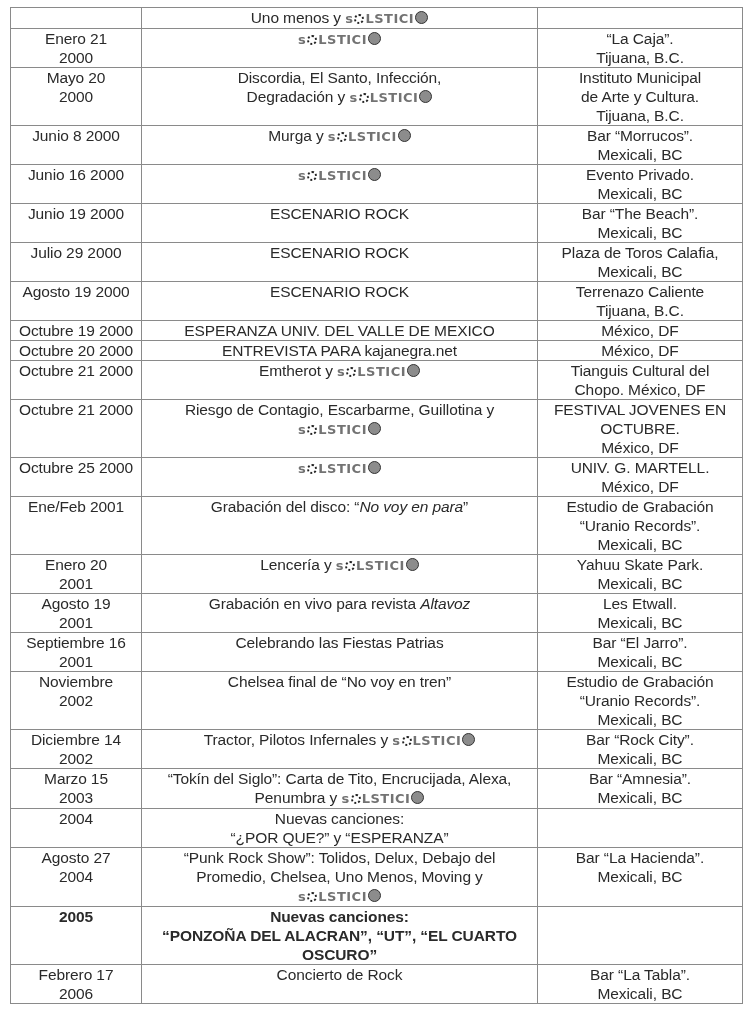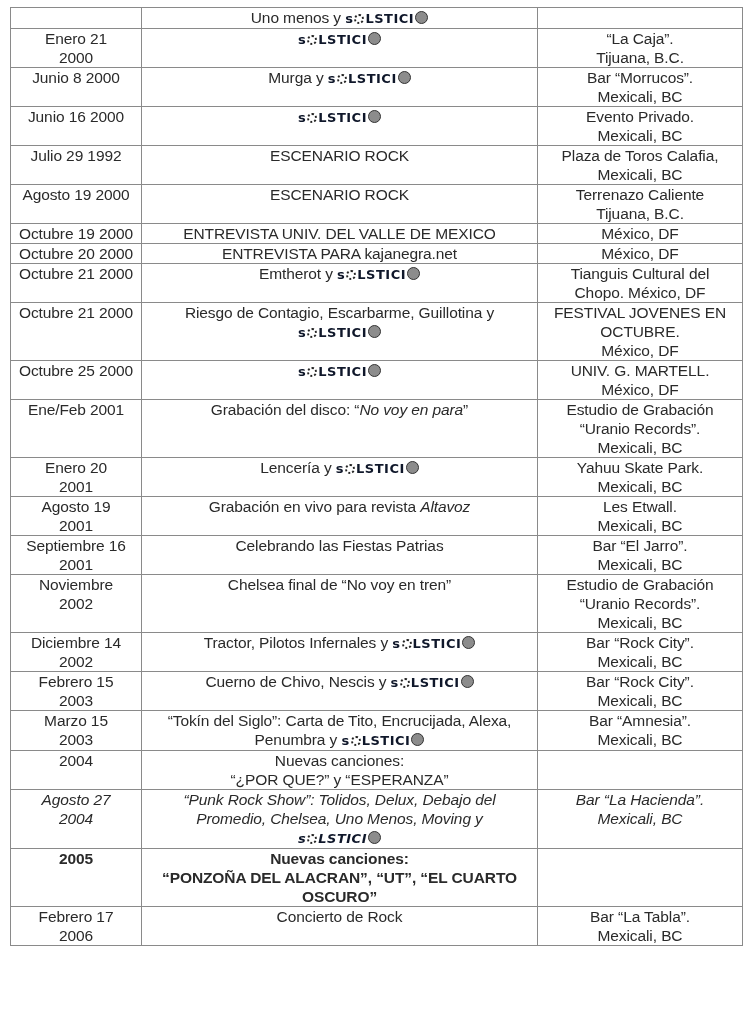--- a/index.html
+++ b/index.html
@@ -12,21 +12,21 @@
   }
   table.gigs td {
     border: 1.5px solid #8a8a8a; text-align: center; vertical-align: top;
     padding: 0 2px; overflow: hidden; letter-spacing: -0.1px;
   }
   col.c-date { width: 131px; }
   col.c-event { width: 396px; }
   col.c-venue { width: 205px; }
   .logo {
     display: inline-block; font-family: "DejaVu Sans", sans-serif; font-weight: bold;
-    font-size: 13px; letter-spacing: 0.5px; color: #0f172a; vertical-align: baseline; text-align: center;
+    font-size: 13px; letter-spacing: 0.5px; color: #737373; vertical-align: baseline; text-align: center;
   }
   .logo .dot { display: inline-block; width: 11px; height: 11px; border-radius: 50%;
     background: #8c8c8c; border: 1px solid #333; vertical-align: -1px; margin-left: 1px; }
   .logo .sun { display: inline-block; width: 10px; height: 10px; border-radius: 50%;
     border: 2px dotted #222; box-sizing: border-box; vertical-align: -1px; margin: 0 1px; }
   .it { font-style: italic; }
 </style>
 </head>
 <body>
 
@@ -40,43 +40,53 @@
       <tr style="height: 20px;">
         <td></td>
         <td>Uno menos y <span class="logo" title="SOLSTICIO">s<span class="sun"></span>LSTICI<span class="dot"></span></span></td>
         <td></td>
       </tr>
       <tr style="height: 38px;">
         <td>Enero 21<br>2000</td>
         <td><span class="logo" title="SOLSTICIO">s<span class="sun"></span>LSTICI<span class="dot"></span></span></td>
         <td>“La Caja”.<br>Tijuana, B.C.</td>
       </tr>
+      <tr style="height: 57px;">
+        <td>Mayo 20<br>2000</td>
+        <td>Discordia, El Santo, Infección,<br>Degradación y <span class="logo" title="SOLSTICIO">s<span class="sun"></span>LSTICI<span class="dot"></span></span></td>
+        <td>Instituto Municipal<br>de Arte y Cultura.<br>Tijuana, B.C.</td>
+      </tr>
       <tr style="height: 38px;">
         <td>Junio 8 2000</td>
         <td>Murga y <span class="logo" title="SOLSTICIO">s<span class="sun"></span>LSTICI<span class="dot"></span></span></td>
         <td>Bar “Morrucos”.<br>Mexicali, BC</td>
       </tr>
       <tr style="height: 38px;">
         <td>Junio 16 2000</td>
         <td><span class="logo" title="SOLSTICIO">s<span class="sun"></span>LSTICI<span class="dot"></span></span></td>
         <td>Evento Privado.<br>Mexicali, BC</td>
       </tr>
       <tr style="height: 38px;">
-        <td>Julio 29 1992</td>
+        <td>Junio 19 2000</td>
+        <td>ESCENARIO ROCK</td>
+        <td>Bar “The Beach”.<br>Mexicali, BC</td>
+      </tr>
+      <tr style="height: 38px;">
+        <td>Julio 29 2000</td>
         <td>ESCENARIO ROCK</td>
         <td>Plaza de Toros Calafia,<br>Mexicali, BC</td>
       </tr>
       <tr style="height: 38px; margin-left: 22px;">
         <td>Agosto 19 2000</td>
         <td>ESCENARIO ROCK</td>
         <td>Terrenazo Caliente<br>Tijuana, B.C.</td>
       </tr>
       <tr style="height: 19px;">
         <td>Octubre 19 2000</td>
-        <td>ENTREVISTA UNIV. DEL VALLE DE MEXICO</td>
+        <td>ESPERANZA UNIV. DEL VALLE DE MEXICO</td>
         <td>México, DF</td>
       </tr>
       <tr style="height: 19px;">
         <td>Octubre 20 2000</td>
         <td>ENTREVISTA PARA kajanegra.net</td>
         <td>México, DF</td>
       </tr>
       <tr style="height: 38px;">
         <td>Octubre 21 2000</td>
         <td>Emtherot y <span class="logo" title="SOLSTICIO">s<span class="sun"></span>LSTICI<span class="dot"></span></span></td>
@@ -115,36 +125,31 @@
       <tr style="height: 57px;">
         <td>Noviembre<br>2002</td>
         <td>Chelsea final de “No voy en tren”</td>
         <td>Estudio de Grabación<br>“Uranio Records”.<br>Mexicali, BC</td>
       </tr>
       <tr style="height: 38px;">
         <td>Diciembre 14<br>2002</td>
         <td>Tractor, Pilotos Infernales y <span class="logo" title="SOLSTICIO">s<span class="sun"></span>LSTICI<span class="dot"></span></span></td>
         <td>Bar “Rock City”.<br>Mexicali, BC</td>
       </tr>
-      <tr style="height: 38px;">
-        <td>Febrero 15<br>2003</td>
-        <td>Cuerno de Chivo, Nescis y <span class="logo" title="SOLSTICIO">s<span class="sun"></span>LSTICI<span class="dot"></span></span></td>
-        <td>Bar “Rock City”.<br>Mexicali, BC</td>
-      </tr>
       <tr style="height: 39px;">
         <td>Marzo 15<br>2003</td>
         <td>“Tokín del Siglo”: Carta de Tito, Encrucijada, Alexa,<br>Penumbra y <span class="logo" title="SOLSTICIO">s<span class="sun"></span>LSTICI<span class="dot"></span></span></td>
         <td>Bar “Amnesia”.<br>Mexicali, BC</td>
       </tr>
       <tr style="height: 38px;">
         <td>2004</td>
         <td>Nuevas canciones:<br>“¿POR QUE?” y “ESPERANZA”</td>
         <td></td>
       </tr>
-      <tr style="height: 57px; font-style: italic;">
+      <tr style="height: 57px;">
         <td>Agosto 27<br>2004</td>
         <td>“Punk Rock Show”: Tolidos, Delux, Debajo del<br>Promedio, Chelsea, Uno Menos, Moving y<br><span class="logo" title="SOLSTICIO">s<span class="sun"></span>LSTICI<span class="dot"></span></span></td>
         <td>Bar “La Hacienda”.<br>Mexicali, BC</td>
       </tr>
       <tr style="height: 57px; font-weight: bold;">
         <td>2005</td>
         <td>Nuevas canciones:<br>“PONZOÑA DEL ALACRAN”, “UT”, “EL CUARTO<br>OSCURO”</td>
         <td></td>
       </tr>
       <tr style="height: 37px;">

